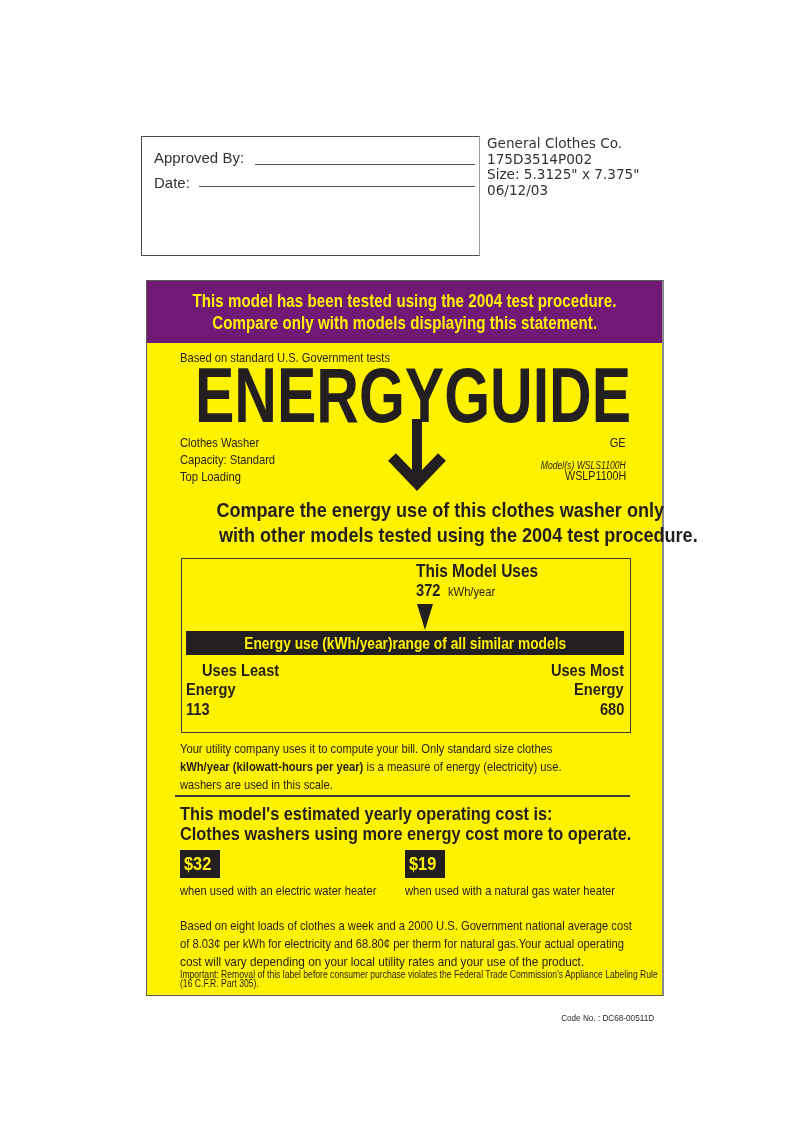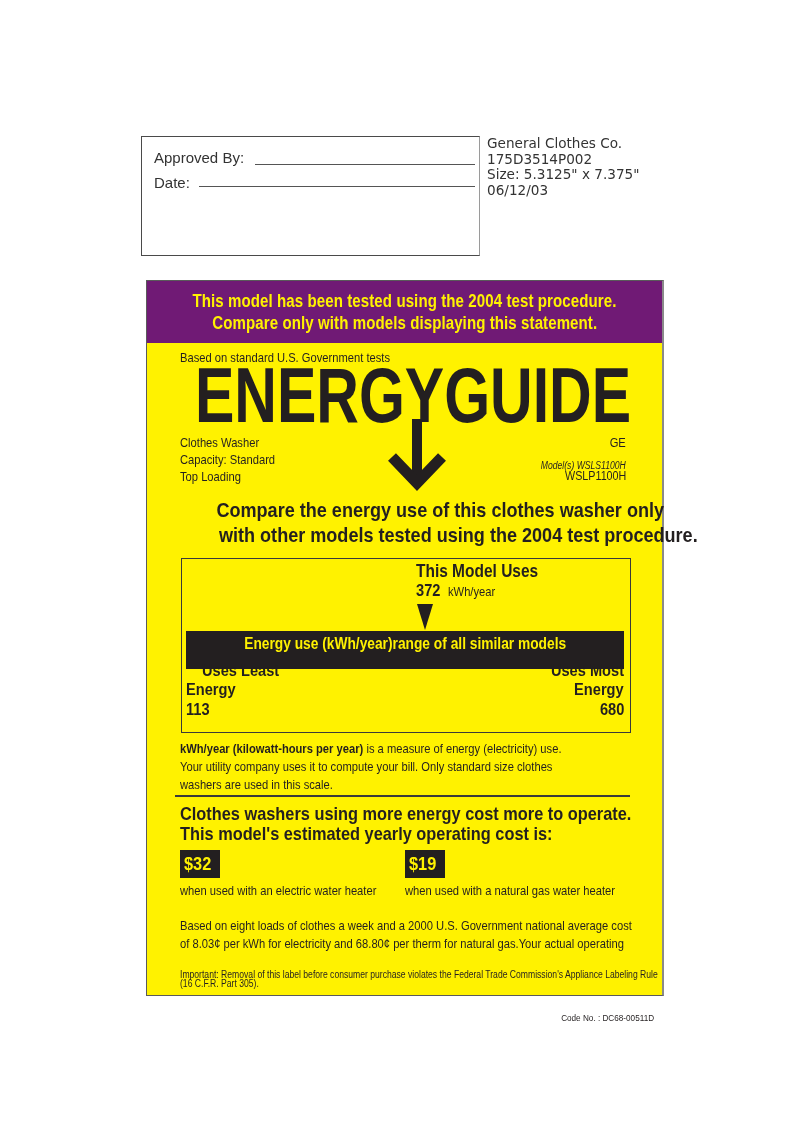--- a/index.html
+++ b/index.html
@@ -23,21 +23,21 @@
   .condl { display:inline-block; transform:scaleX(0.86); transform-origin:left center; white-space:nowrap; }
   .condr { display:inline-block; transform:scaleX(0.86); transform-origin:right center; white-space:nowrap; }
 
   .small { position:absolute; font-size:13px; color:#231f20; white-space:nowrap; }
   #egtitle { position:absolute; left:46px; top:78px; width:440px; height:70px; }
   #egtitle svg { display:block; }
 
   #compare { position:absolute; left:0; top:216px; width:100%; text-align:center; font-weight:bold; font-size:21px; line-height:25px;margin-left:33px; }
 
   #rangebox { position:absolute; left:34px; top:277px; width:450px; height:175px; border:1.5px solid #3a3a3a; box-sizing:border-box; }
-  #rangebar { position:absolute; left:4px; top:72px; width:438px; height:38px; background:#231f20; color:#fff200; text-align:center; font-weight:bold; font-size:16px; line-height:26px; }
+  #rangebar { position:absolute; left:4px; top:72px; width:438px; height:24px; background:#231f20; color:#fff200; text-align:center; font-weight:bold; font-size:16px; line-height:26px; }
   .rb-bold { position:absolute; font-weight:bold; font-size:17px; line-height:20px; }
 
   #hrule { position:absolute; left:28px; top:514px; width:455px; height:0; border-bottom:2px solid #3a3a3a; }
 
   .costbadge { position:absolute; background:#231f20; color:#fff200; font-weight:bold; font-size:19px; line-height:28px; height:28px; padding:0 4px; }
 </style>
 </head>
 <body>
 
 <div id="approval" class="abs">
@@ -94,41 +94,42 @@
     <span class="rb-bold" style="left:20px;top:102px;"><span class="condl">Uses Least</span></span>
     <span class="rb-bold" style="left:4px;top:121px;"><span class="condl">Energy</span></span>
     <span class="rb-bold" style="left:4px;top:141px;"><span class="condl">113</span></span>
 
     <span class="rb-bold" style="right:6px;top:102px;"><span class="condr">Uses Most</span></span>
     <span class="rb-bold" style="right:6px;top:121px;"><span class="condr">Energy</span></span>
     <span class="rb-bold" style="right:6px;top:141px;"><span class="condr">680</span></span>
   </div>
 
   <div class="abs" style="left:33px;top:459px;font-size:13px;line-height:18px;width:470px;">
+    <div><span class="condl">Your utility company uses it to compute your bill. Only standard size clothes</span></div>
     <div><span class="condl"><b>kWh/year (kilowatt-hours per year)</b><span> is a measure of energy (electricity) use.</span></span></div>
-    <div><span class="condl">Your utility company uses it to compute your bill. Only standard size clothes</span></div>
     <div><span class="condl">washers are used in this scale.</span></div>
   </div>
 
   <div id="hrule"></div>
 
   <div class="abs" style="left:33px;top:523px;font-weight:bold;font-size:19px;line-height:20px;">
+    <div><span class="condl">This model's estimated yearly operating cost is:</span></div>
     <div><span class="condl">Clothes washers using more energy cost more to operate.</span></div>
-    <div><span class="condl">This model's estimated yearly operating cost is:</span></div>
   </div>
 
   <div class="costbadge" style="left:33px;top:569px;"><span class="condl">$32</span></div>
   <span class="small" style="left:33px;top:602px;"><span class="condl">when used with an electric water heater</span></span>
 
   <div class="costbadge" style="left:258px;top:569px;"><span class="condl">$19</span></div>
   <span class="small" style="left:258px;top:602px;"><span class="condl">when used with a natural gas water heater</span></span>
 
   <div class="abs" style="left:33px;top:636px;font-size:13px;line-height:18px;width:480px;">
     <div><span class="condl">Based on eight  loads of clothes a week and a 2000 U.S. Government national average cost</span></div>
     <div><span class="condl">of 8.03¢ per kWh for electricity and 68.80¢ per therm for natural gas.Your actual operating</span></div>
+    <div><span class="condl" style="transform:scaleX(0.905);">cost will vary depending on your local utility rates and your use of the product.</span></div>
   </div>
 
   <div class="abs" style="left:33px;top:689px;font-size:10px;line-height:9px;width:480px;">
     <div><span class="condl">Important: Removal of this label before consumer purchase violates the Federal Trade Commission's Appliance Labeling Rule</span></div>
     <div><span class="condl">(16 C.F.R. Part 305).</span></div>
   </div>
 
   <span class="small" style="right:8px;top:701px;font-size:9.5px;margin-top:30px;"><span class="condr">Code No. : DC68-00511D</span></span>
 </div>
 

